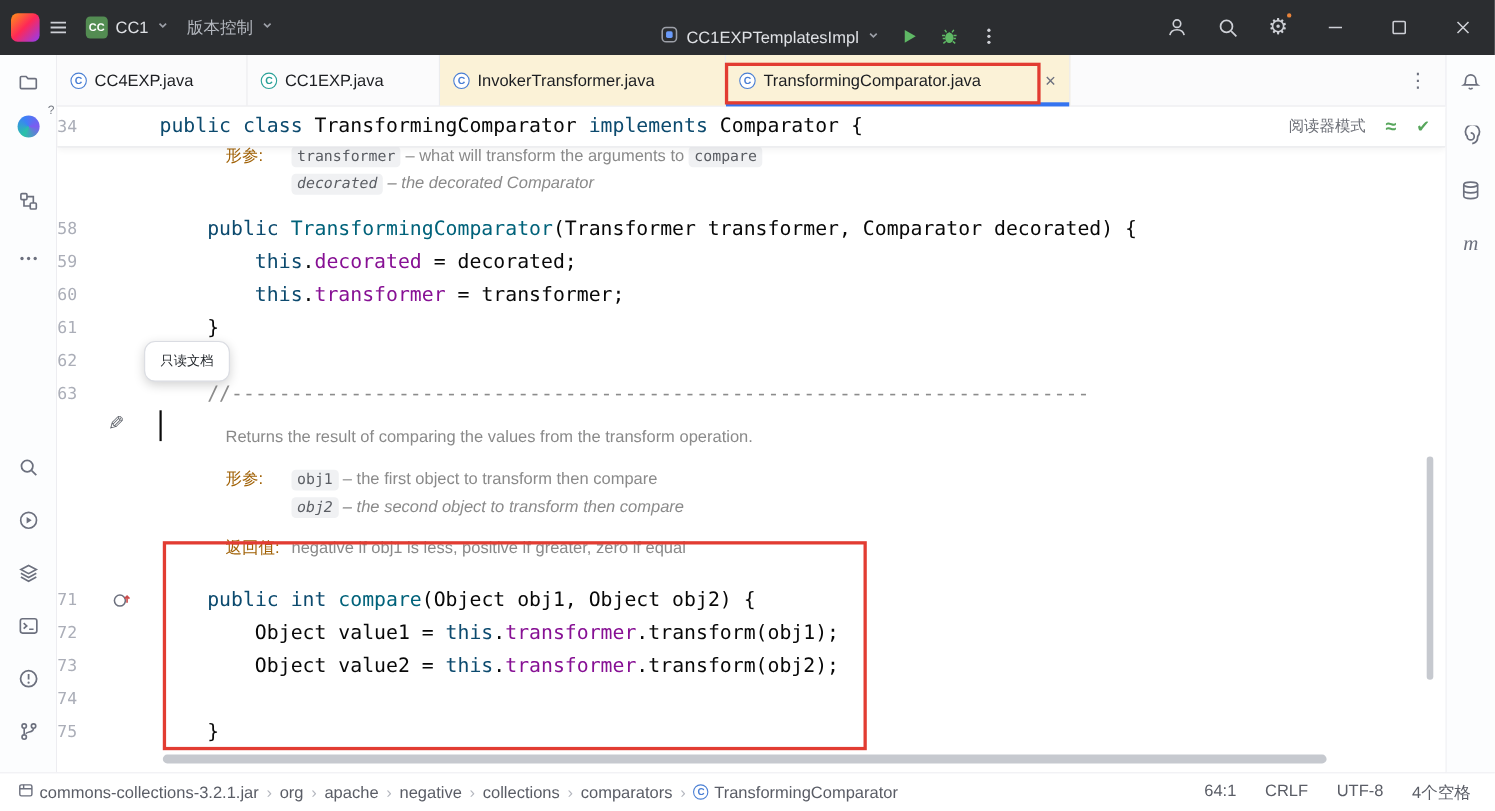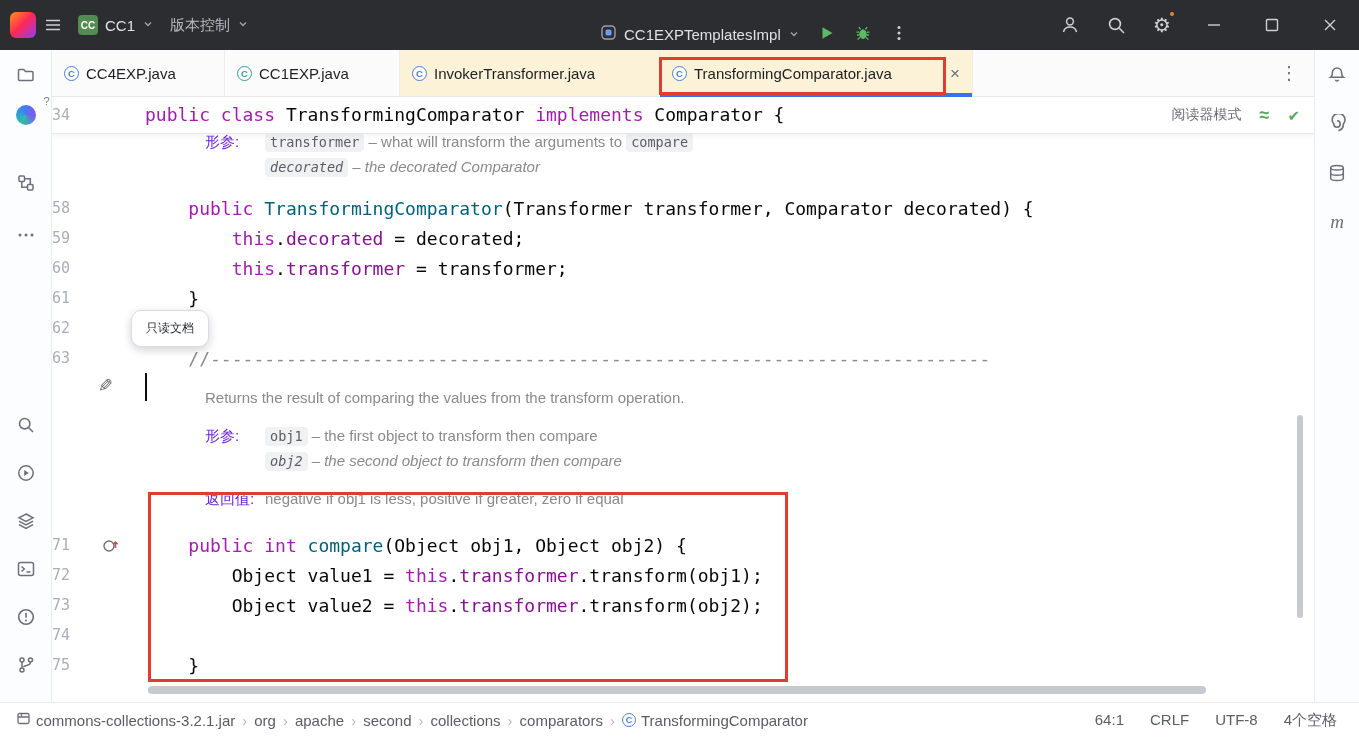--- a/index.html
+++ b/index.html
@@ -74,26 +74,26 @@
   .content { position:absolute; top:36px; left:0; right:0; bottom:0; overflow:hidden; }
   .sec { position:absolute; left:0; right:0; }
   #sec-doc1, #sec-doc2 { padding-left:153px; }
 
   .crow { display:flex; align-items:center; height:30px; }
   #sticky-line .crow { height:35px; }
   .lnum { width:43px; flex:none; font-family:"DejaVu Sans Mono","Liberation Mono",monospace;
           font-size:15px; color:#abaeb8; }
   .lmark { width:50px; flex:none; display:flex; align-items:center; padding-left:7px; }
   .cline { font-family:"DejaVu Sans Mono","Liberation Mono",monospace; font-size:18px; white-space:pre; }
-  .tk-k{color:#a21caf}.tk-d{color:#00627a}.tk-f{color:#871094}.tk-p{color:#080808}.tk-c{color:#8c8c8c}
+  .tk-k{color:#0c4a6e}.tk-d{color:#00627a}.tk-f{color:#871094}.tk-p{color:#080808}.tk-c{color:#8c8c8c}
 
   .dline { line-height:25px; white-space:pre-wrap; color:#8a8a8a; font-size:15px; }
   .dline.gap { margin-top:13px; }
   .dline.ind { padding-left:60px;font-style:italic; }
-  .dlbl { display:inline-block; width:60px; color:#6d28d9; }
+  .dlbl { display:inline-block; width:60px; color:#a16207; }
   .dtxt { color:#8a8a8a; }
   .chip { display:inline-block; background:#f0f1f3; border-radius:4px; padding:0 5px;
           font-family:"DejaVu Sans Mono","Liberation Mono",monospace; font-size:13.5px; color:#5a5d63;
           line-height:19px; }
 
   .caret { position:absolute; left:93px; top:240px; width:2px; height:28px; background:#0b0b0b; z-index:10; }
   .pencil { position:absolute; left:46px; top:242px; font-size:18px; color:#5f636b; z-index:10;
             transform:scaleX(-1); display:inline-block; }
   .tooltip { position:absolute; left:79px; top:177px; background:#fff; border:1px solid #dadce2;
              border-radius:10px; padding:9px 14px; font-size:12px; color:#1f2328; z-index:30;
@@ -440,21 +440,21 @@
         <span class="bc-sep">›</span>
         <span class="bc-item">
           <span>org</span>
         </span>
         <span class="bc-sep">›</span>
         <span class="bc-item">
           <span>apache</span>
         </span>
         <span class="bc-sep">›</span>
         <span class="bc-item">
-          <span>second</span>
+          <span>negative</span>
         </span>
         <span class="bc-sep">›</span>
         <span class="bc-item">
           <span>collections</span>
         </span>
         <span class="bc-sep">›</span>
         <span class="bc-item">
           <span>comparators</span>
         </span>
         <span class="bc-sep">›</span>

